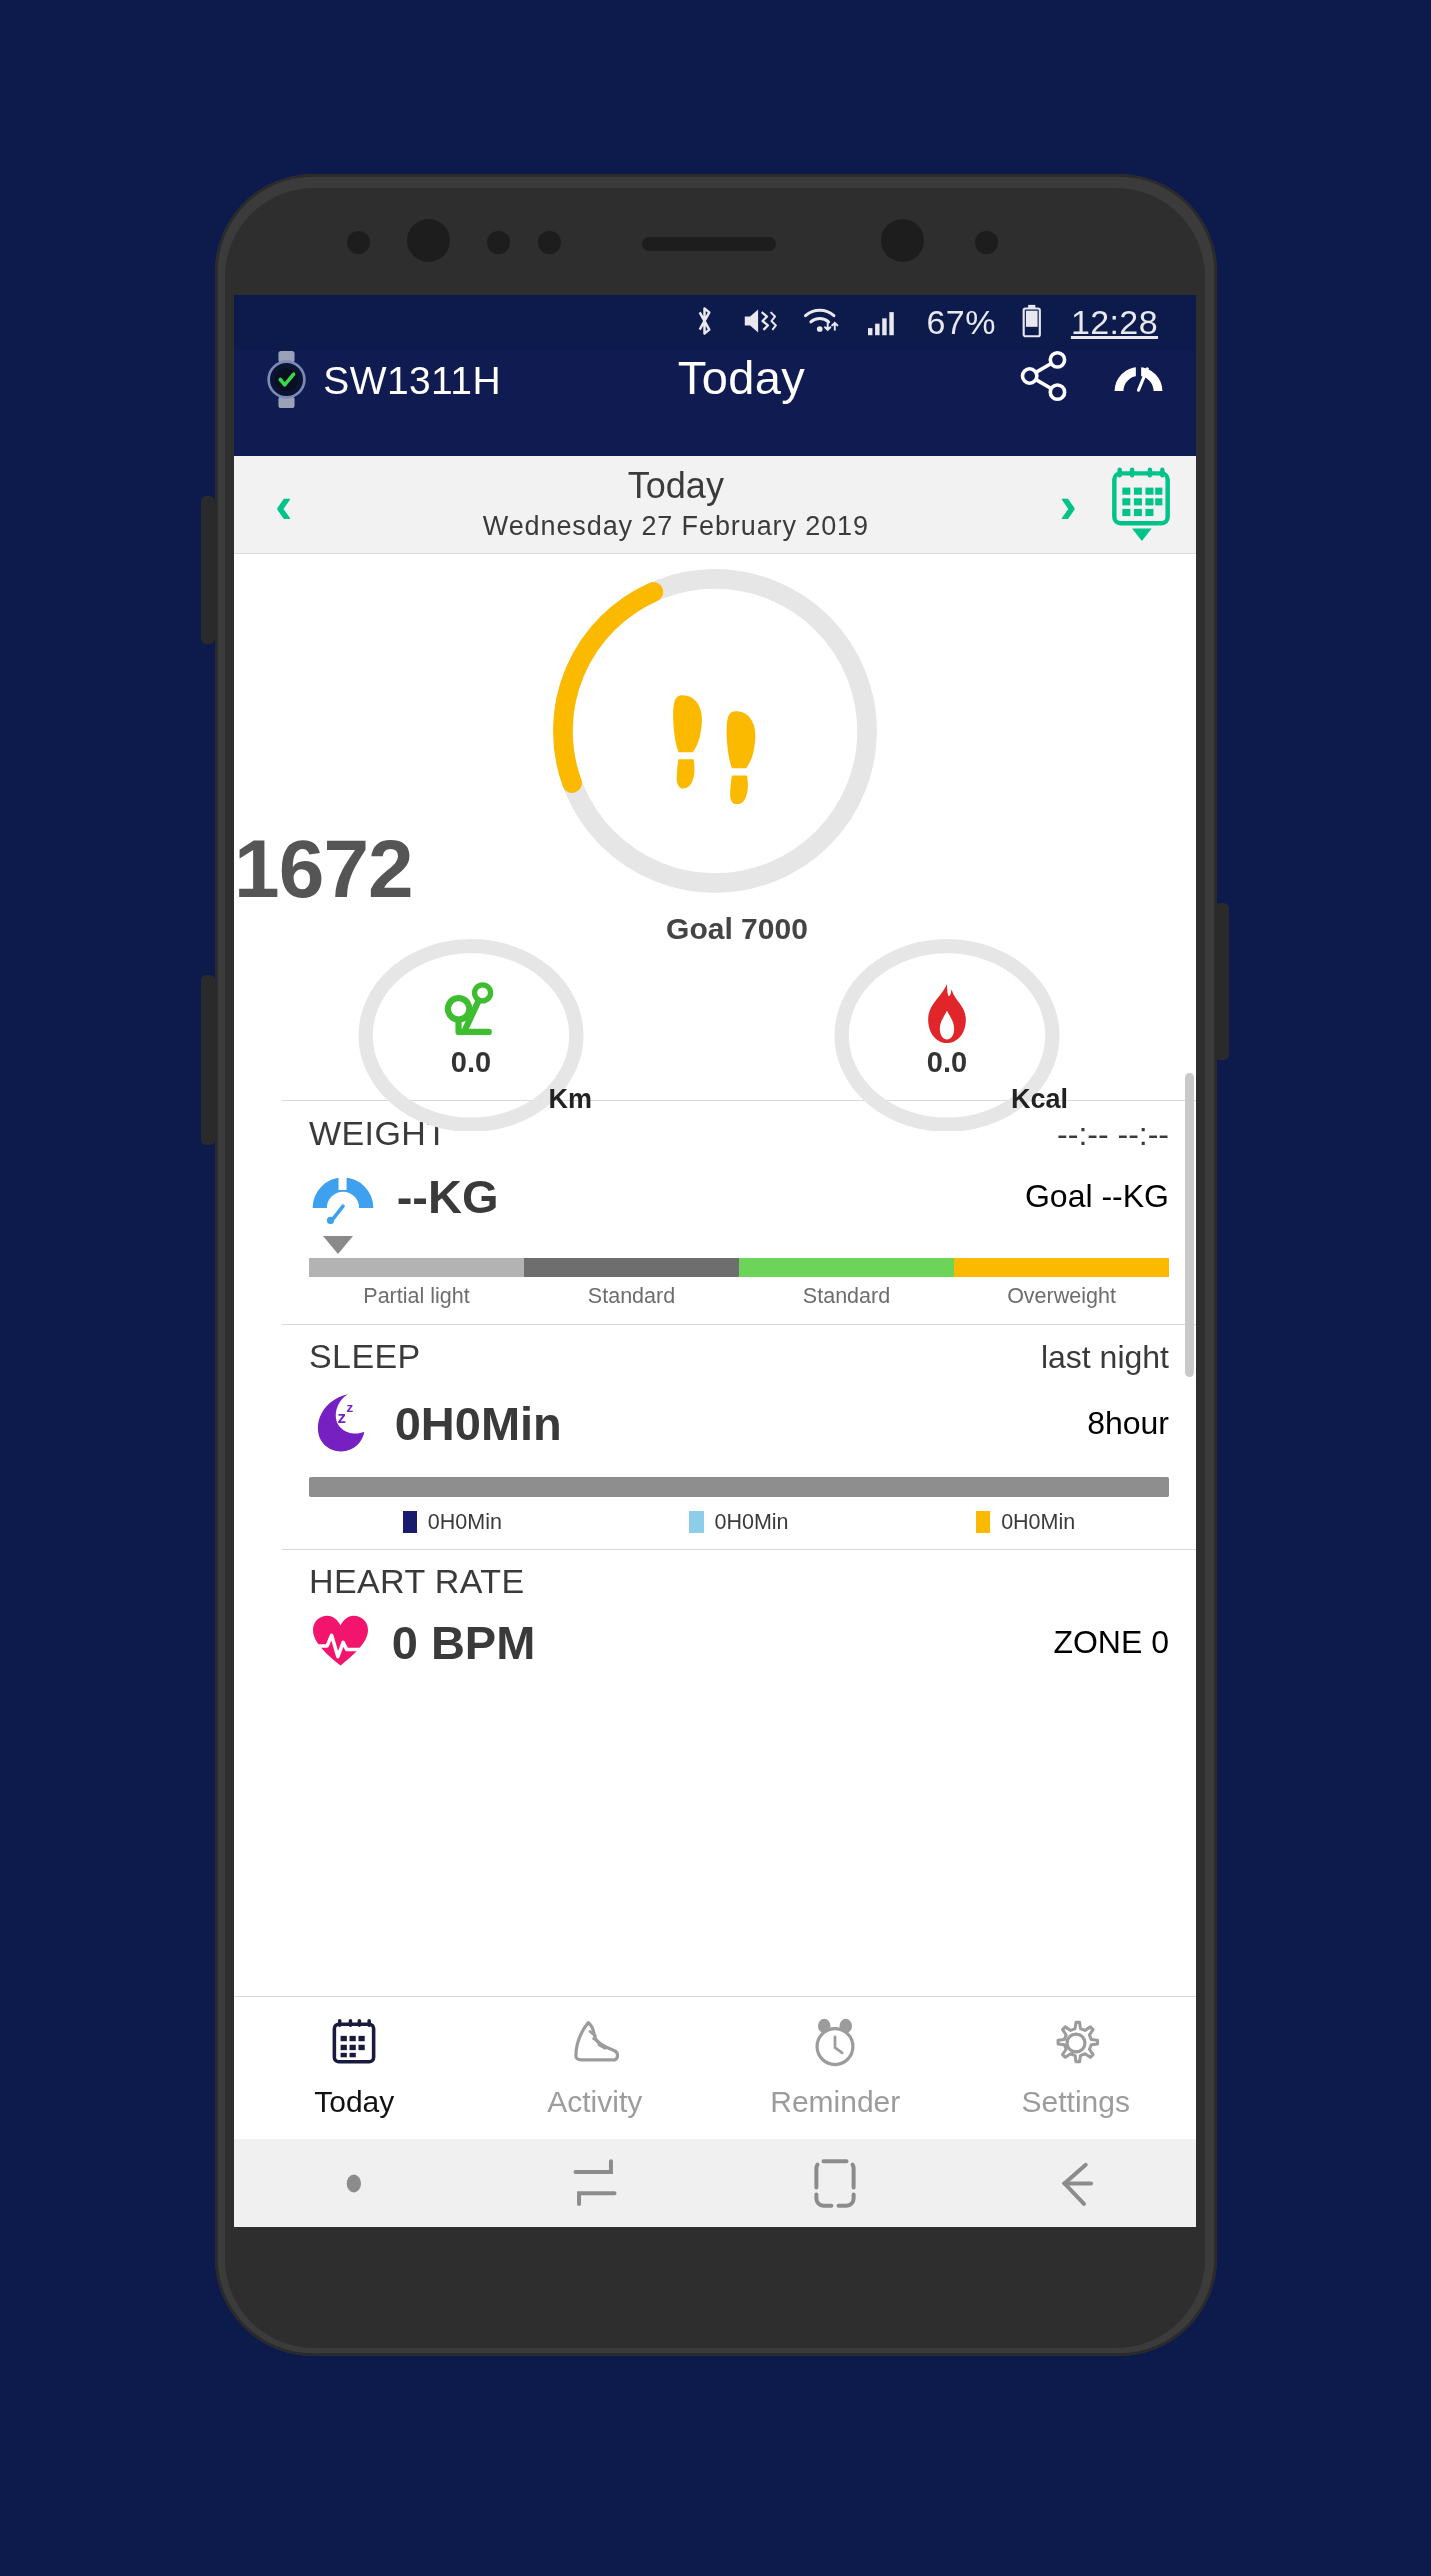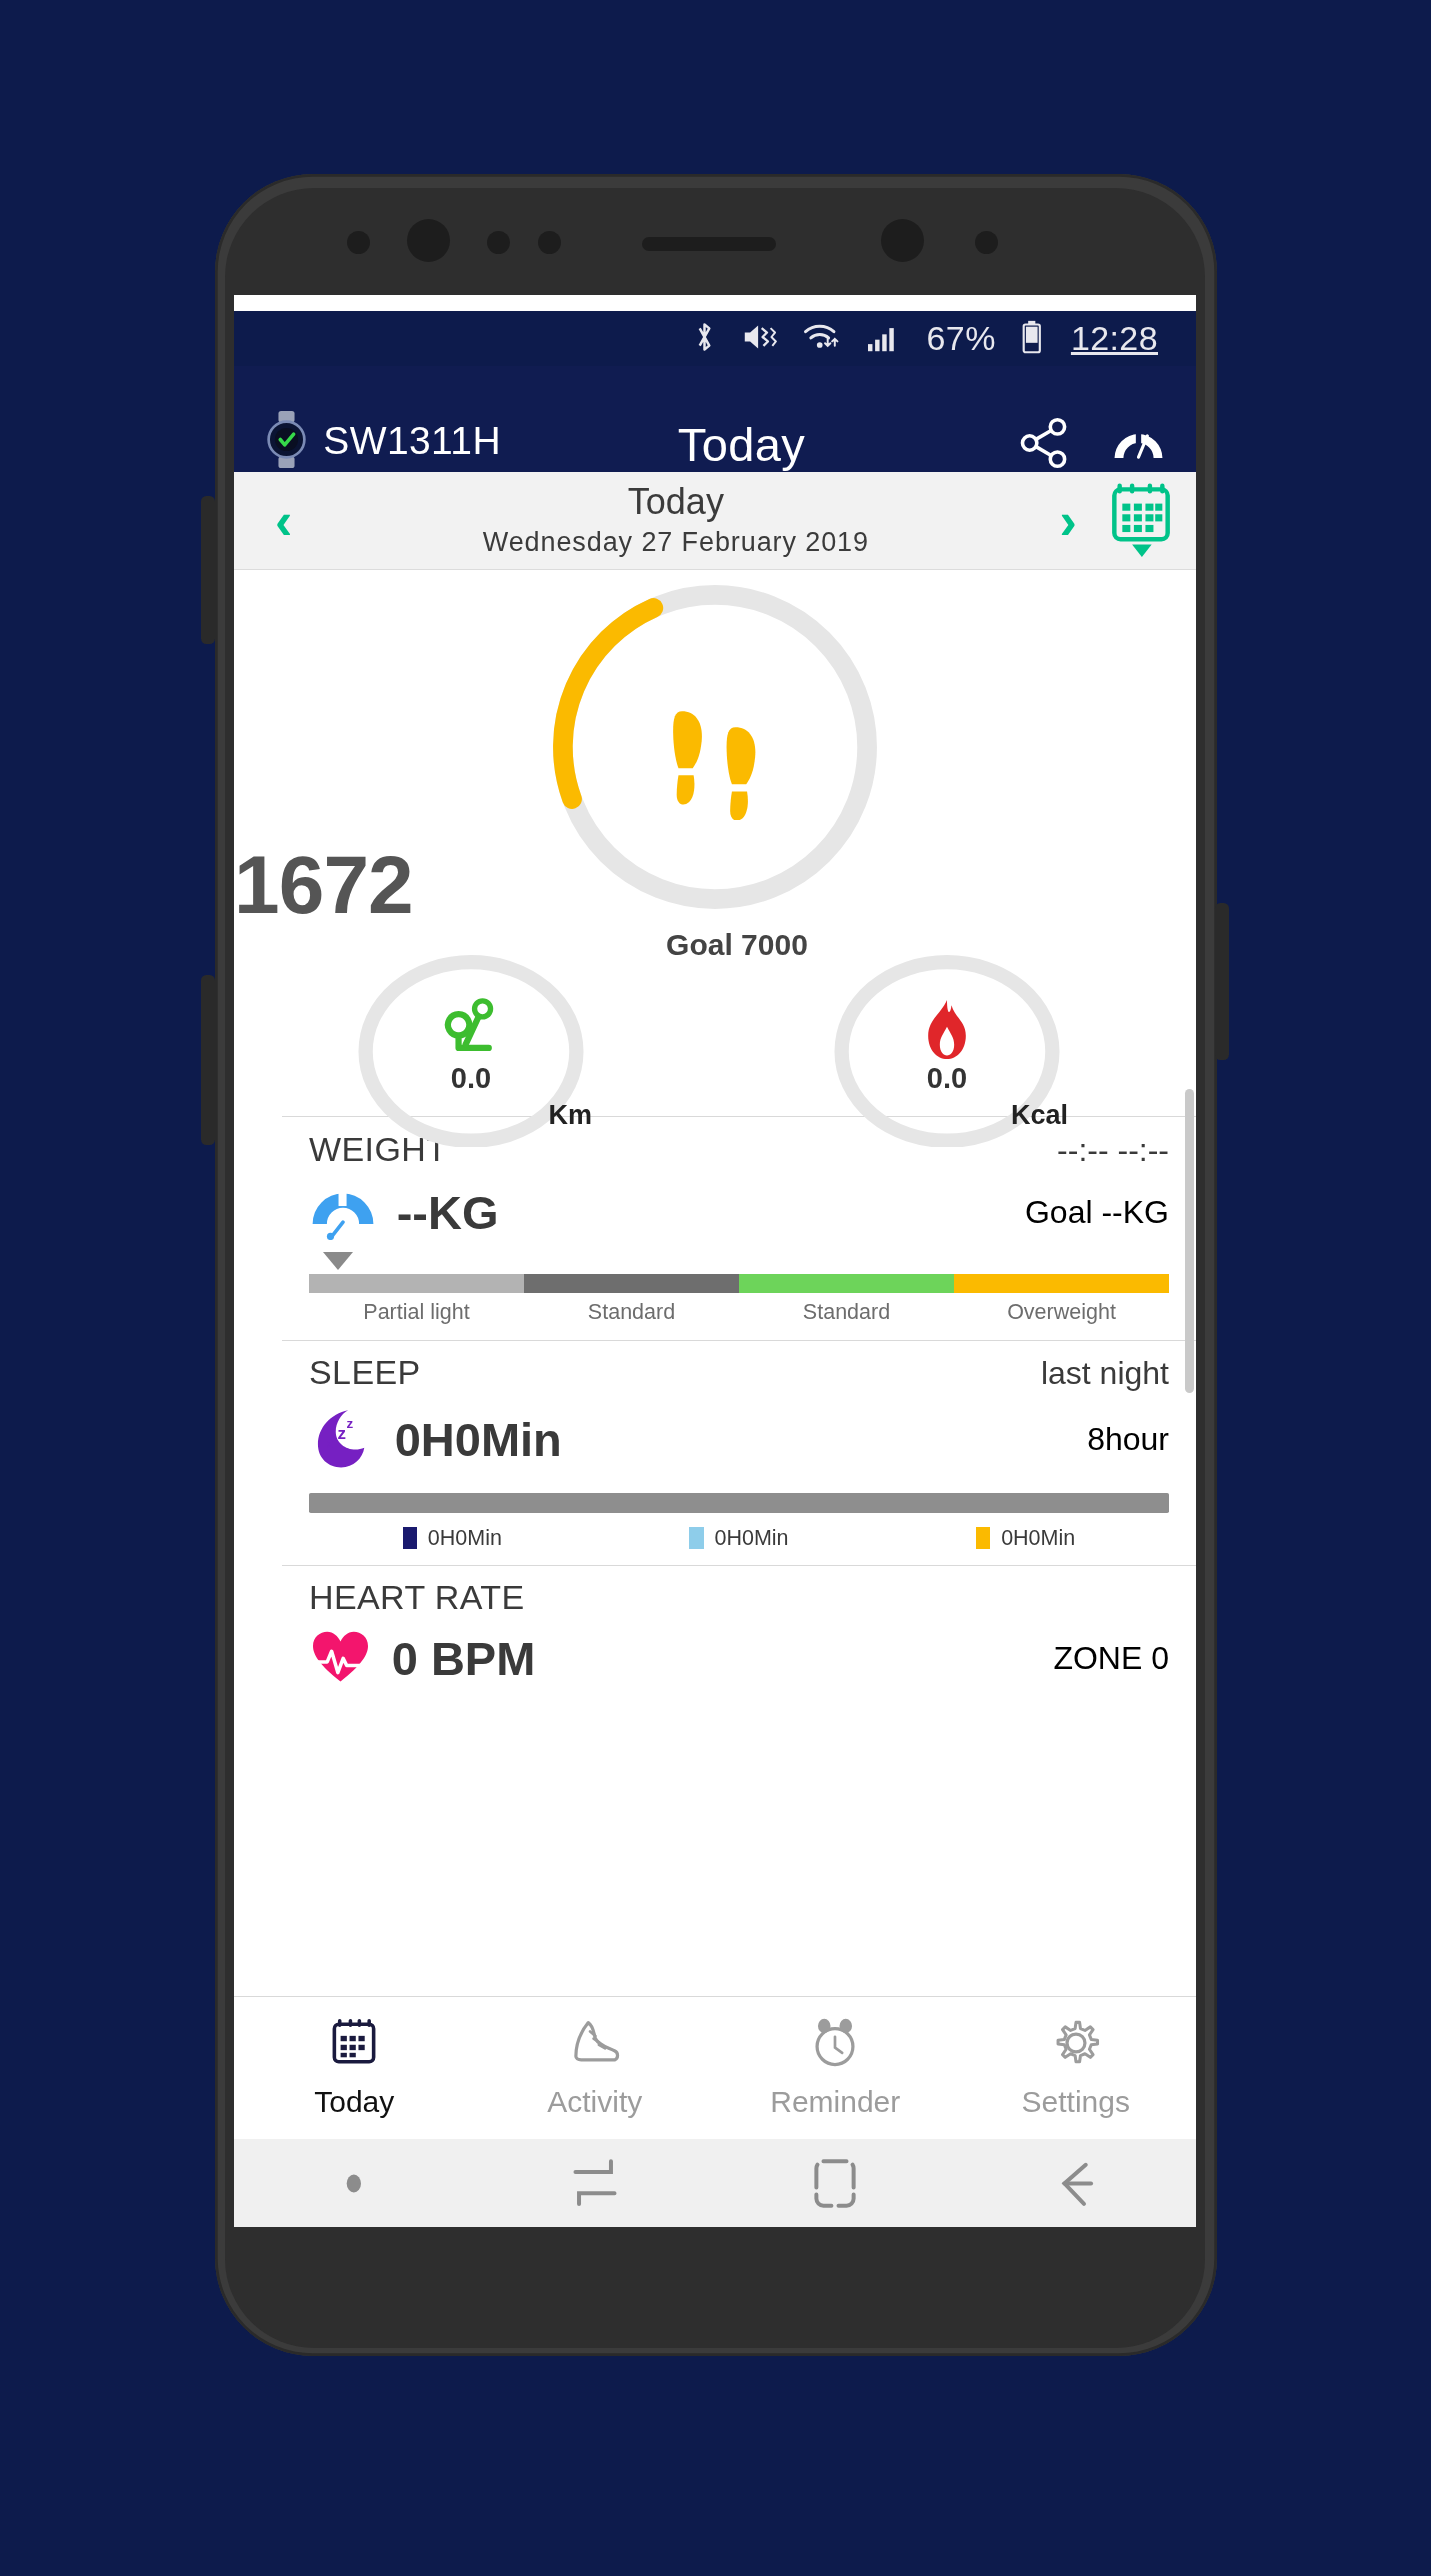--- a/index.html
+++ b/index.html
@@ -54,32 +54,31 @@
   
   #status-bar {
     height:55px;
     background:#0d1b4c;
     display:flex;
     align-items:center;
     justify-content:flex-end;
     padding-right:38px;
     gap:25px;
     color:#e8e8ee;
-    margin-top:16px;
   }
   #status-bar .sicon { display:block; }
   #status-battery-pct { font-size:34px; letter-spacing:0.4px; }
   #status-time { font-size:34px; letter-spacing:0.4px; margin-left:3.6px;text-decoration:underline; }
 
   
   #app-header {
     height:106px;
     background:#101c51;
     display:flex;
-    align-items:flex-end;
+    align-items:flex-start;
     padding:0 30px;
     color:#fff;
   }
   #device-chip { display:flex; align-items:center; gap:14.3px; }
   #device-name { font-size:39px; letter-spacing:0.4px; }
   #header-title {
     flex:1; text-align:center;
     font-size:47px; letter-spacing:0.4px;
     margin-left:-36px;
   }

